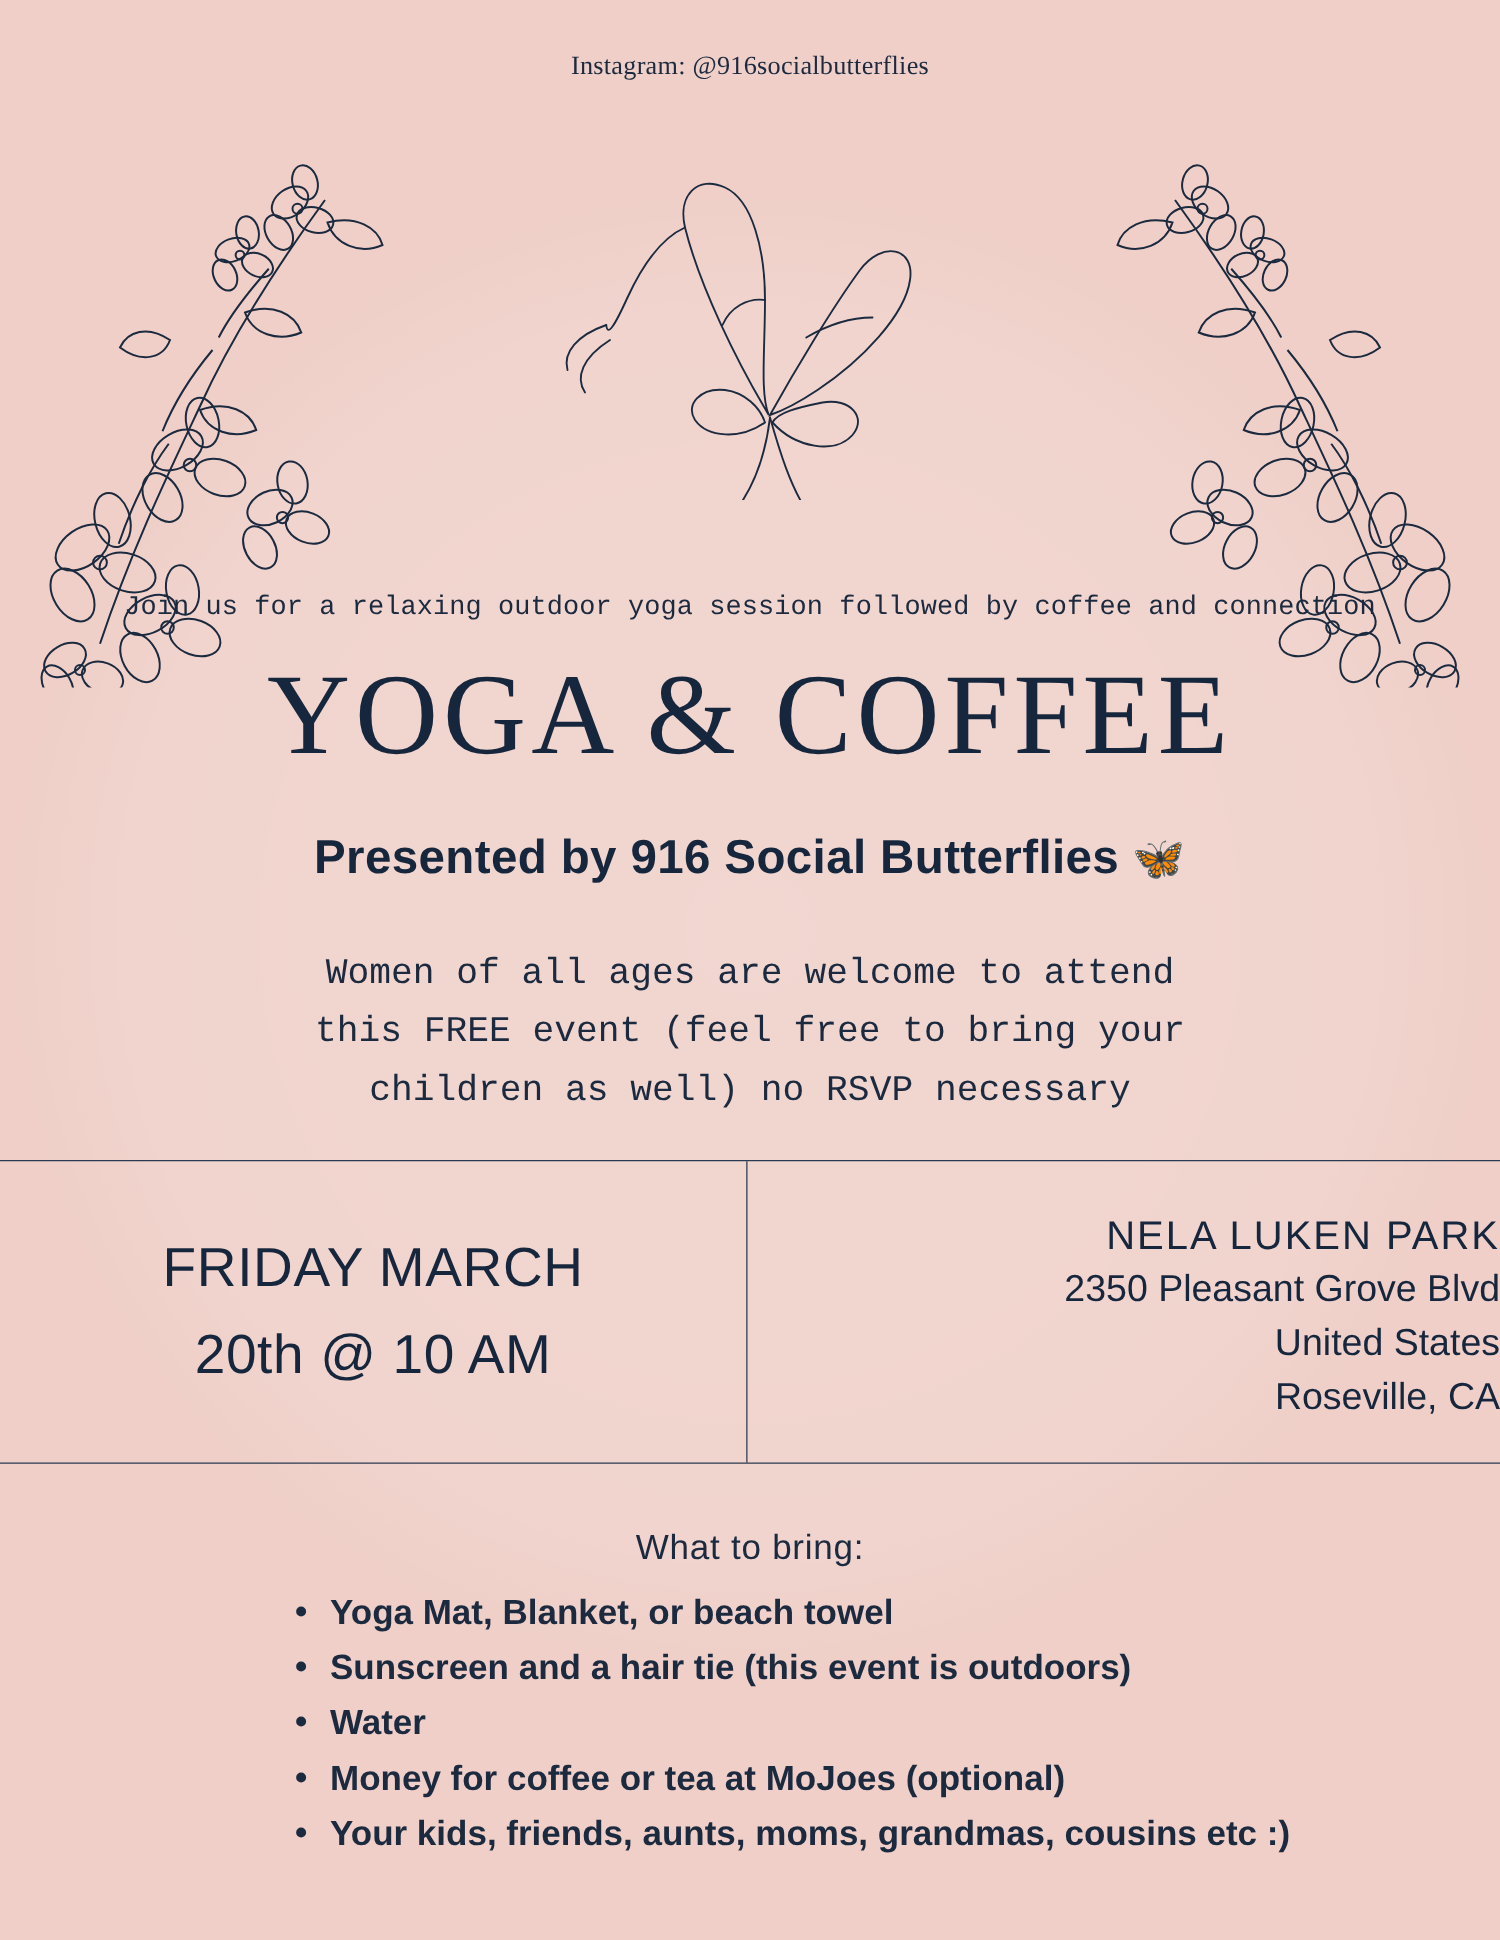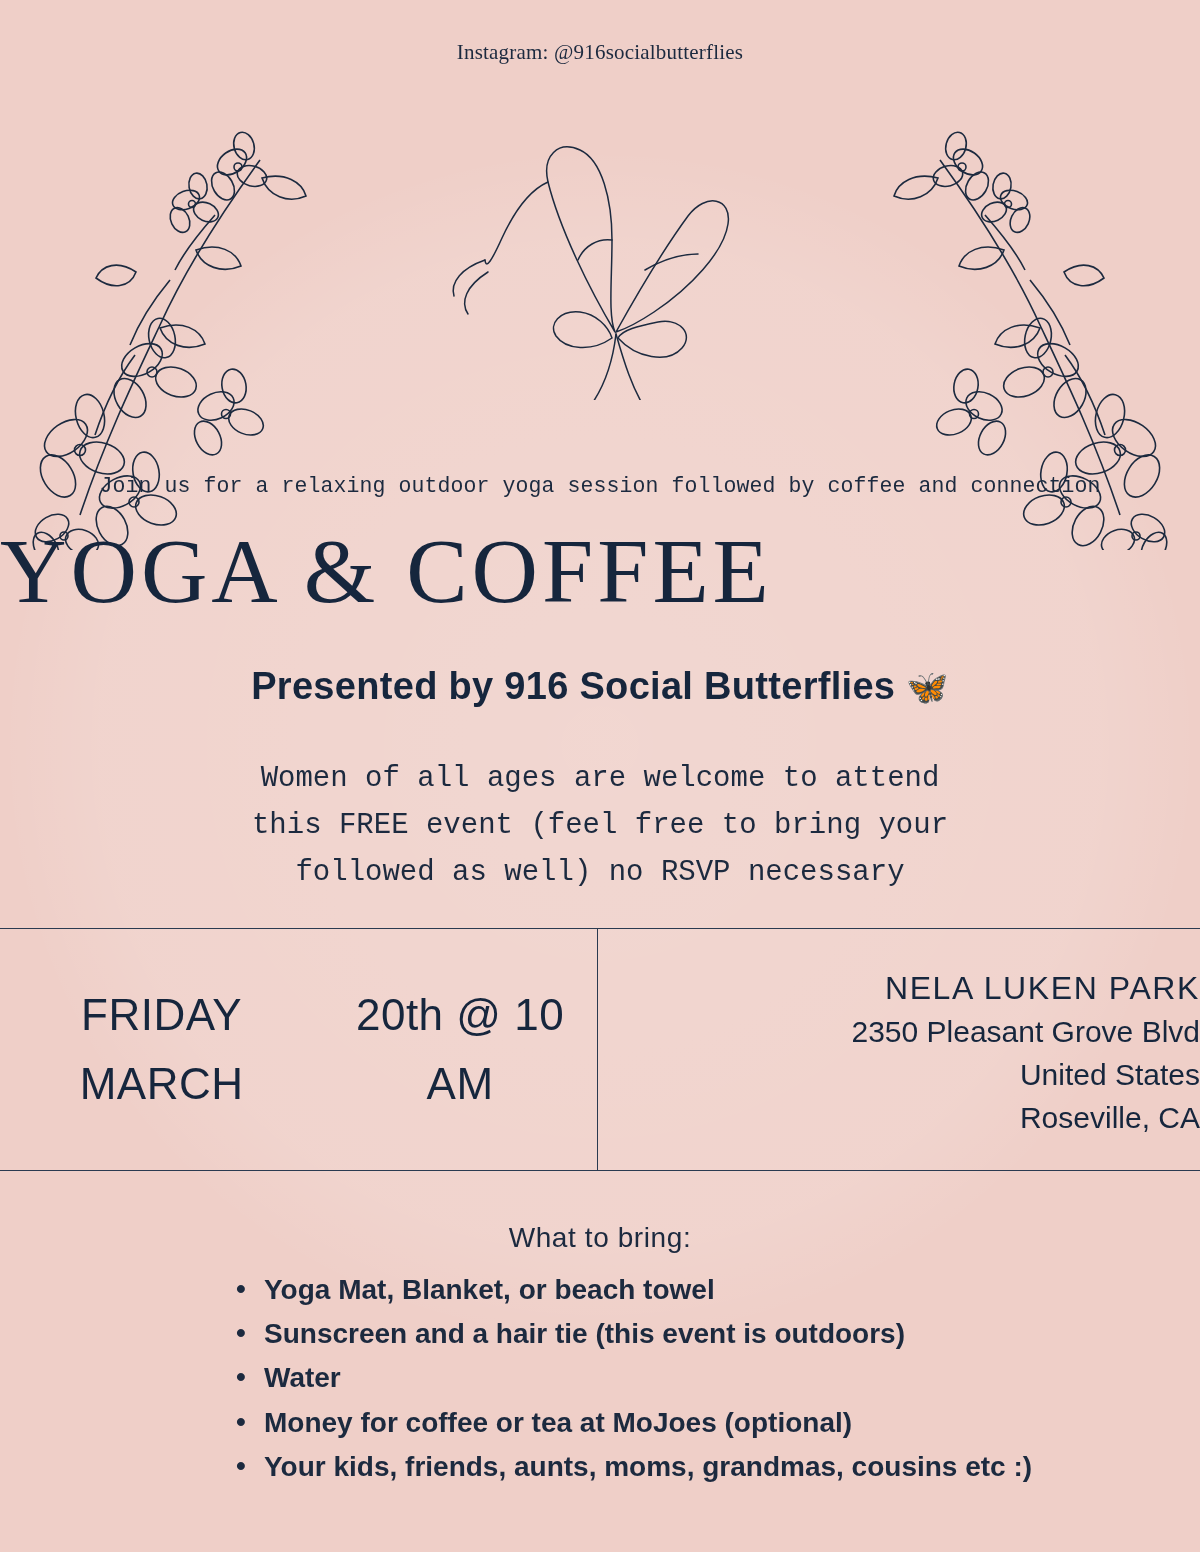--- a/index.html
+++ b/index.html
@@ -68,21 +68,21 @@
     font-family: Liberation Mono, monospace;
     font-size: 21.5px;
     color: #1c2a3f;
     letter-spacing: 0.1px;
   }
   .title {
     position: absolute;
     top: 525px;
     left: 0;
     width: 100%;
-    text-align: left;
+    text-align: center;
     font-family: "Liberation Serif", serif;
     font-size: 92px;
     font-weight: 400;
     letter-spacing: 4px;
     color: #16263d;
     line-height: 1.0;
   }
   .presented {
     position: absolute;
     top: 665px;
@@ -118,20 +118,21 @@
     height: 243px;
     border-top: 1.6px solid #2a3a50;
     border-bottom: 1.6px solid #2a3a50;
     display: flex;
     box-sizing: border-box;
   }
   .band-left {
     width: 598px;
     border-right: 1.6px solid #2a3a50;
     display: flex;
+    flex-direction: column;
     align-items: center;
     justify-content: center;
     box-sizing: border-box;
   }
   .band-left .line {
     font-family: "Liberation Sans", sans-serif;
     font-size: 44px;
     letter-spacing: 0.5px;
     line-height: 1.55;
     color: #16263d;
@@ -349,21 +350,21 @@
   <div class="title">YOGA &amp; COFFEE</div>
 
   <div class="presented">
     <span>Presented by 916 Social Butterflies</span>
     <span class="bfly">🦋</span>
   </div>
 
   <div class="blurb">
     <div>Women of all ages are welcome to attend</div>
     <div>this FREE event (feel free to bring your</div>
-    <div>followed as well) no RSVP necessary</div>
+    <div>children as well) no RSVP necessary</div>
   </div>
 
   <div class="info-band">
     <div class="band-left">
       <div class="line">FRIDAY MARCH</div>
       <div class="line">20th @ 10 AM</div>
     </div>
     <div class="band-right">
       <div class="venue">NELA LUKEN PARK</div>
       <div class="addr">2350 Pleasant Grove Blvd</div>

